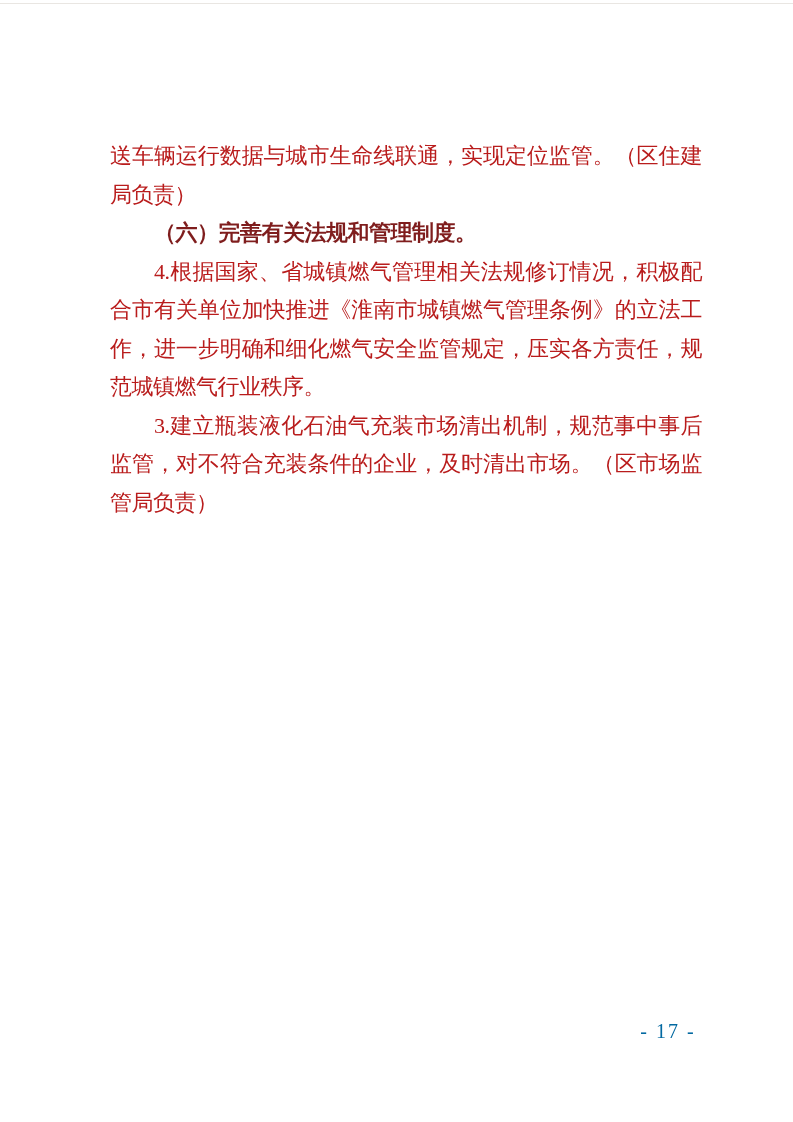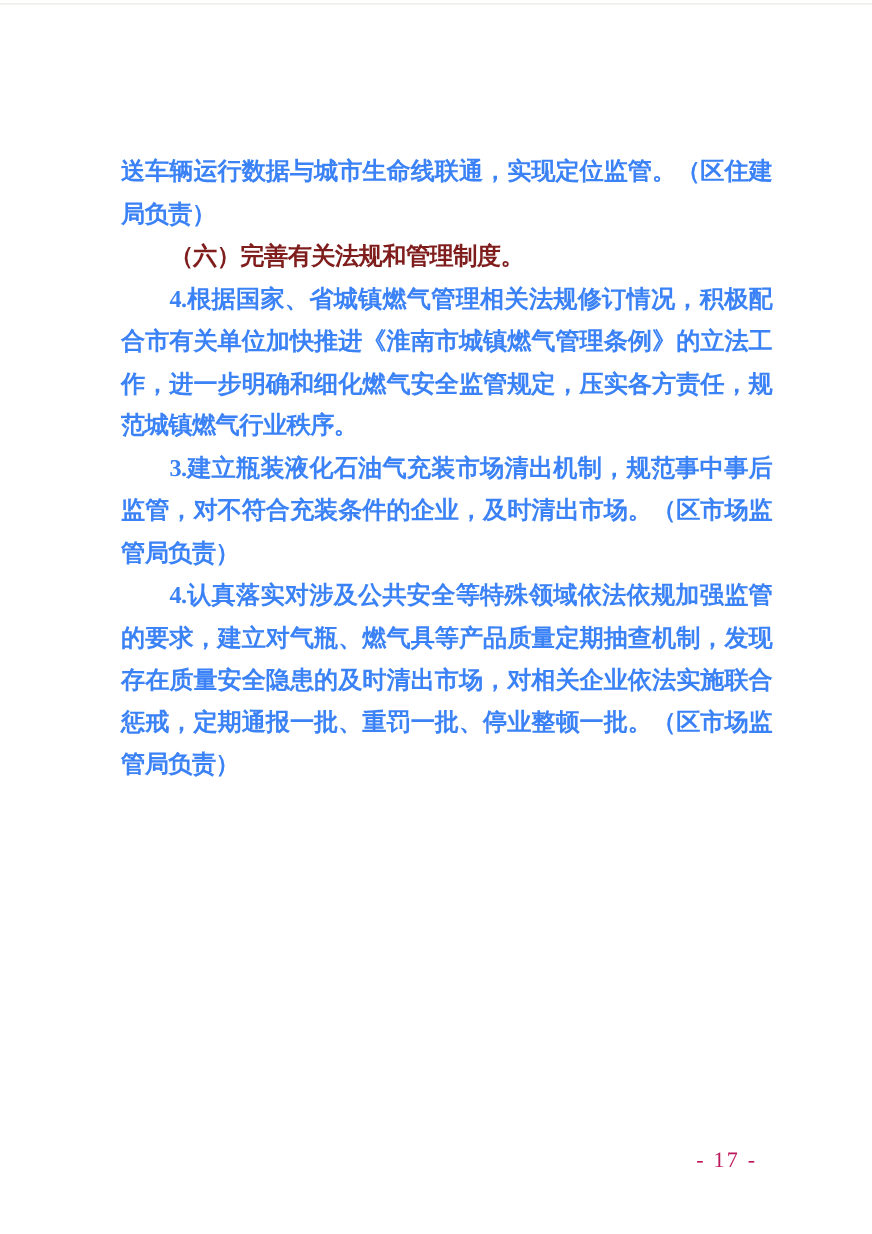--- a/index.html
+++ b/index.html
@@ -32,58 +32,56 @@
     left: 110px;
     width: 592px;
   }
 
   .para {
     font-size: 22px;
     line-height: 38.5px;
     letter-spacing: -0.5px;
     text-align: justify;
     text-justify: inter-ideograph;
-    color: #3b82f6;
-    font-weight: bold;
+    color: #b91c1c;
   }
 
   .para.indent {
     text-indent: 2em;
   }
 
   .para.heading {
     font-weight: bold;
     text-indent: 2em;
     color: #7f1d1d;
   }
 
   .page-footer {
     position: absolute;
-    top: 1044px;
+    top: 1020px;
     left: 633px;
     width: 70px;
-    text-align: left;
+    text-align: center;
     font-size: 20px;
     letter-spacing: 2px;
-    color: #be185d;
+    color: #0369a1;
     font-family: "Liberation Serif", "DejaVu Serif", serif;
   }
 </style>
 </head>
 <body>
 
 <div class="scan-top-edge"></div>
 
 <div class="page-content">
   <p class="para">送车辆运行数据与城市生命线联通，实现定位监管。（区住建局负责）</p>
 
   <p class="para heading">（六）完善有关法规和管理制度。</p>
 
   <p class="para indent">4.根据国家、省城镇燃气管理相关法规修订情况，积极配合市有关单位加快推进《淮南市城镇燃气管理条例》的立法工作，进一步明确和细化燃气安全监管规定，压实各方责任，规范城镇燃气行业秩序。</p>
 
 
   <p class="para indent">3.建立瓶装液化石油气充装市场清出机制，规范事中事后监管，对不符合充装条件的企业，及时清出市场。（区市场监管局负责）</p>
 
-  <p class="para indent">4.认真落实对涉及公共安全等特殊领域依法依规加强监管的要求，建立对气瓶、燃气具等产品质量定期抽查机制，发现存在质量安全隐患的及时清出市场，对相关企业依法实施联合惩戒，定期通报一批、重罚一批、停业整顿一批。（区市场监管局负责）</p>
 
 </div>
 
 <div class="page-footer">- 17 -</div>
 
 </body></html>

